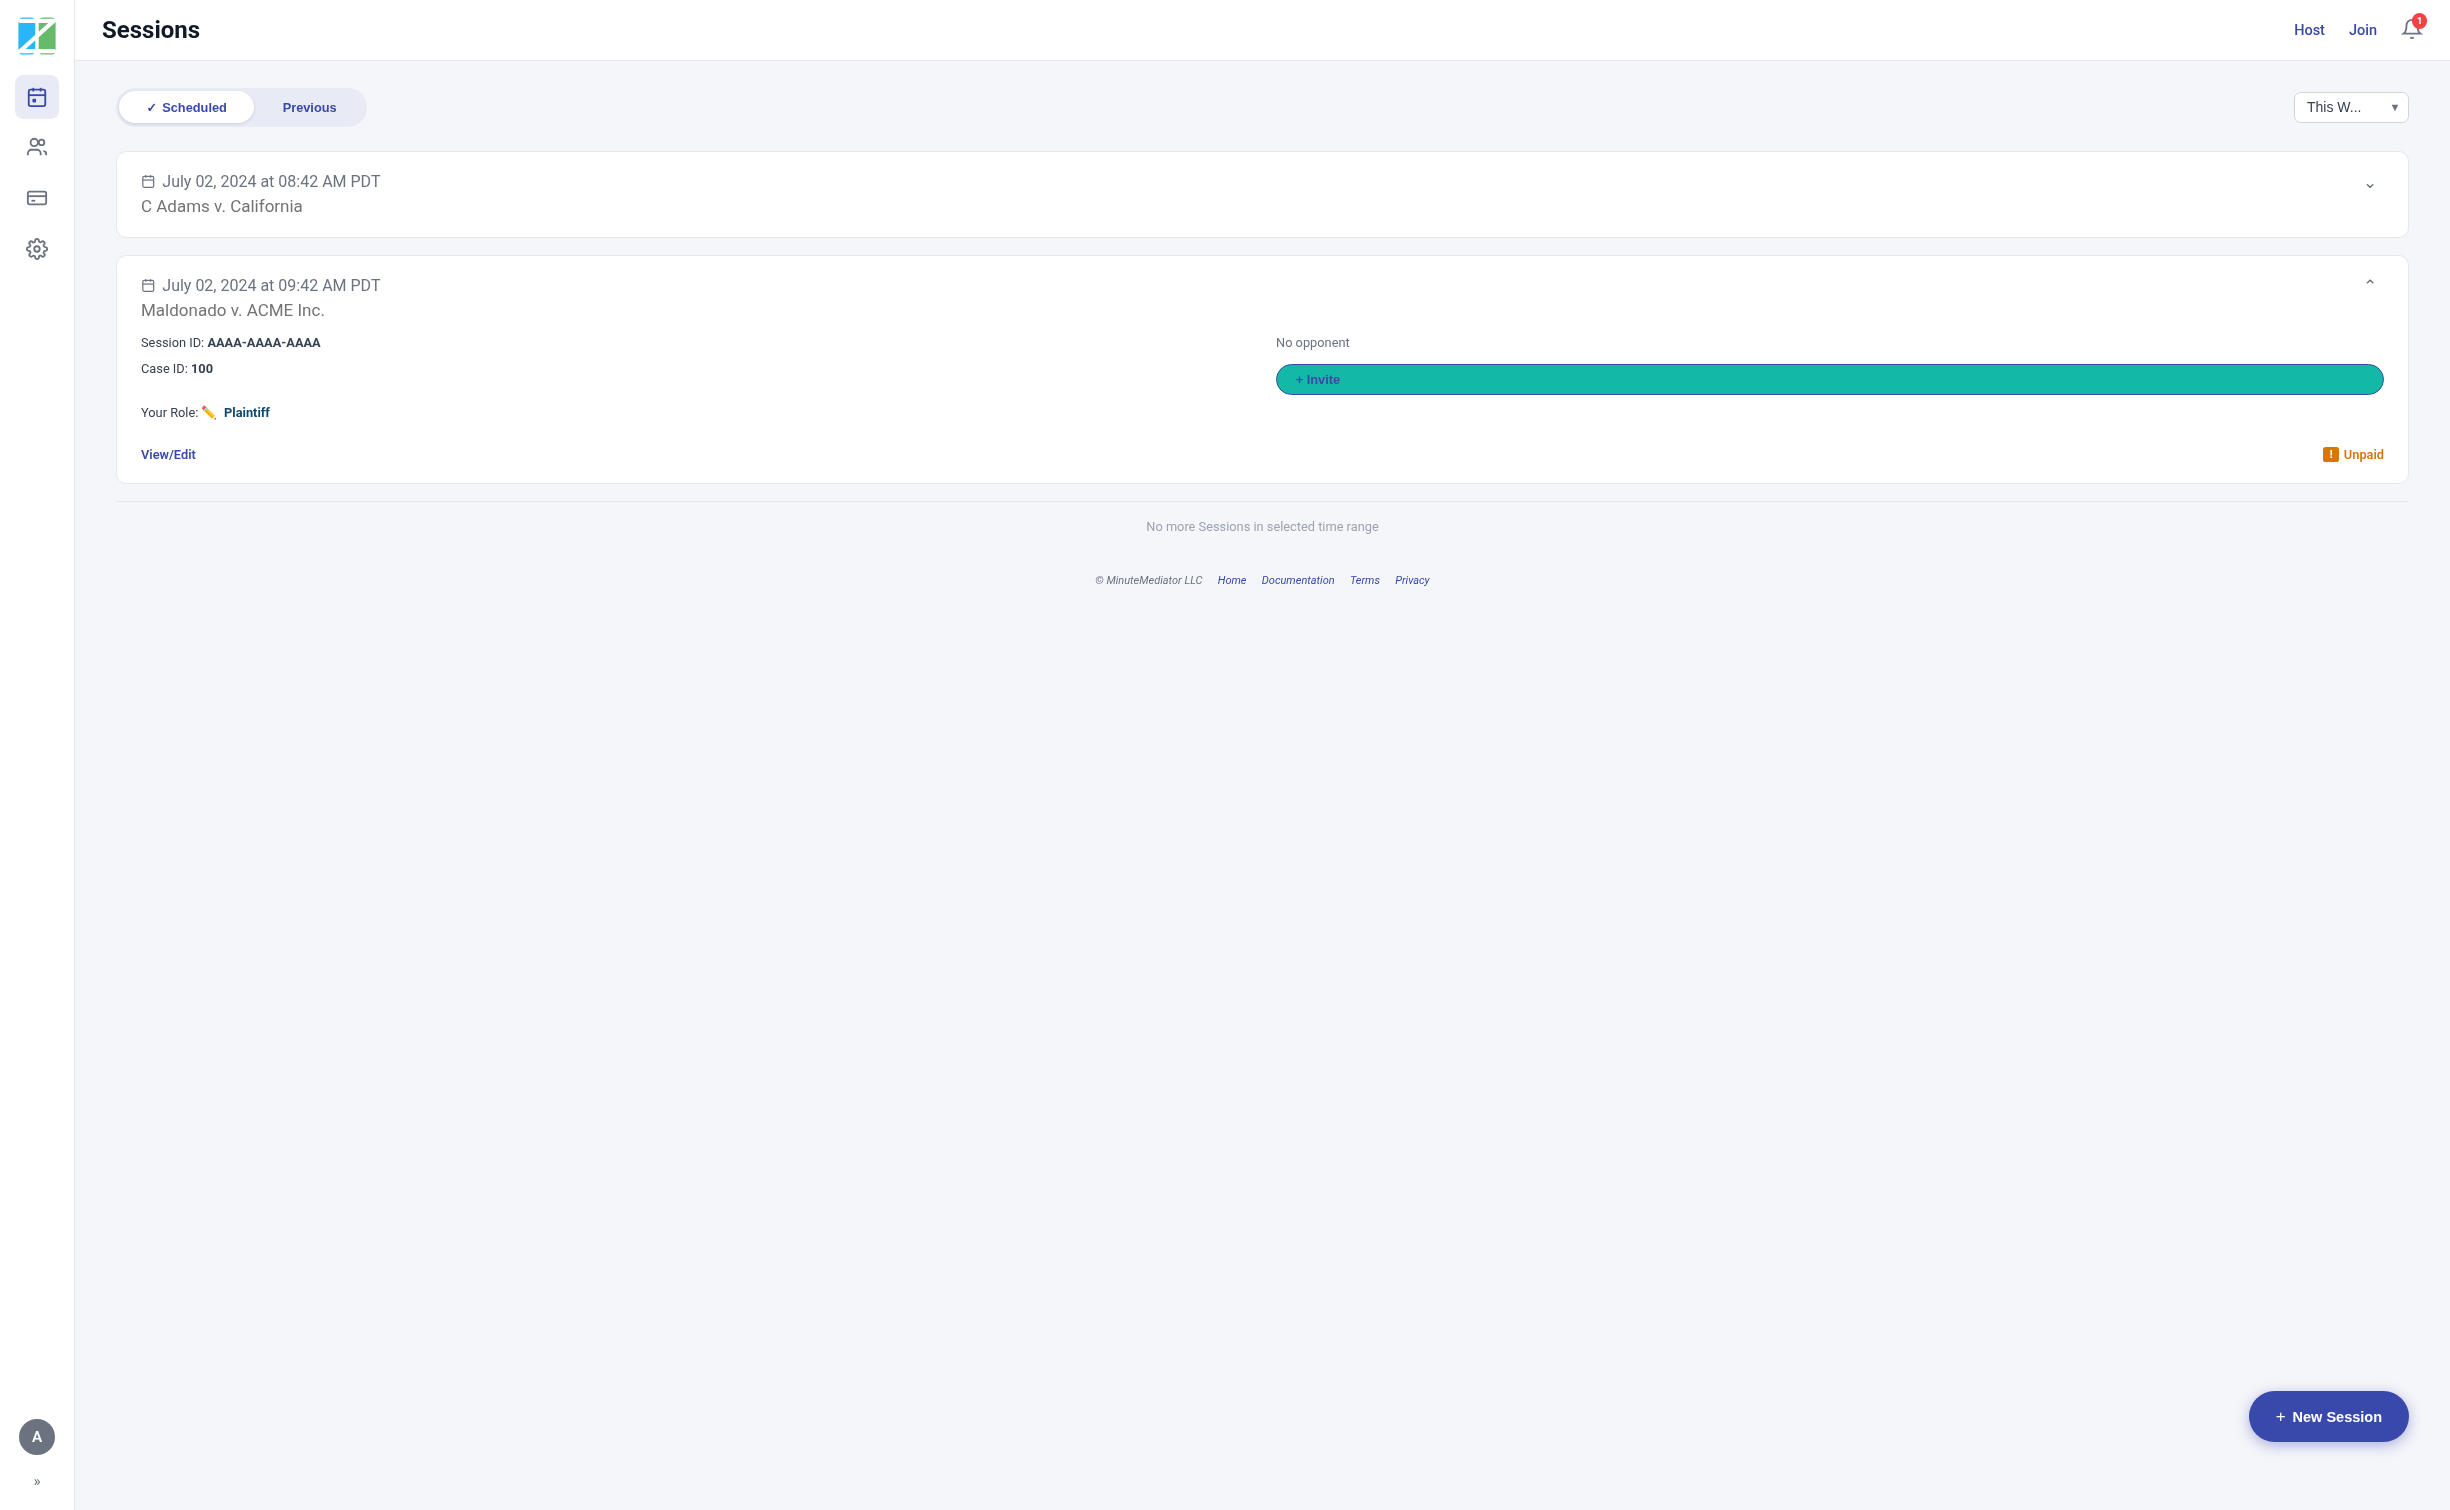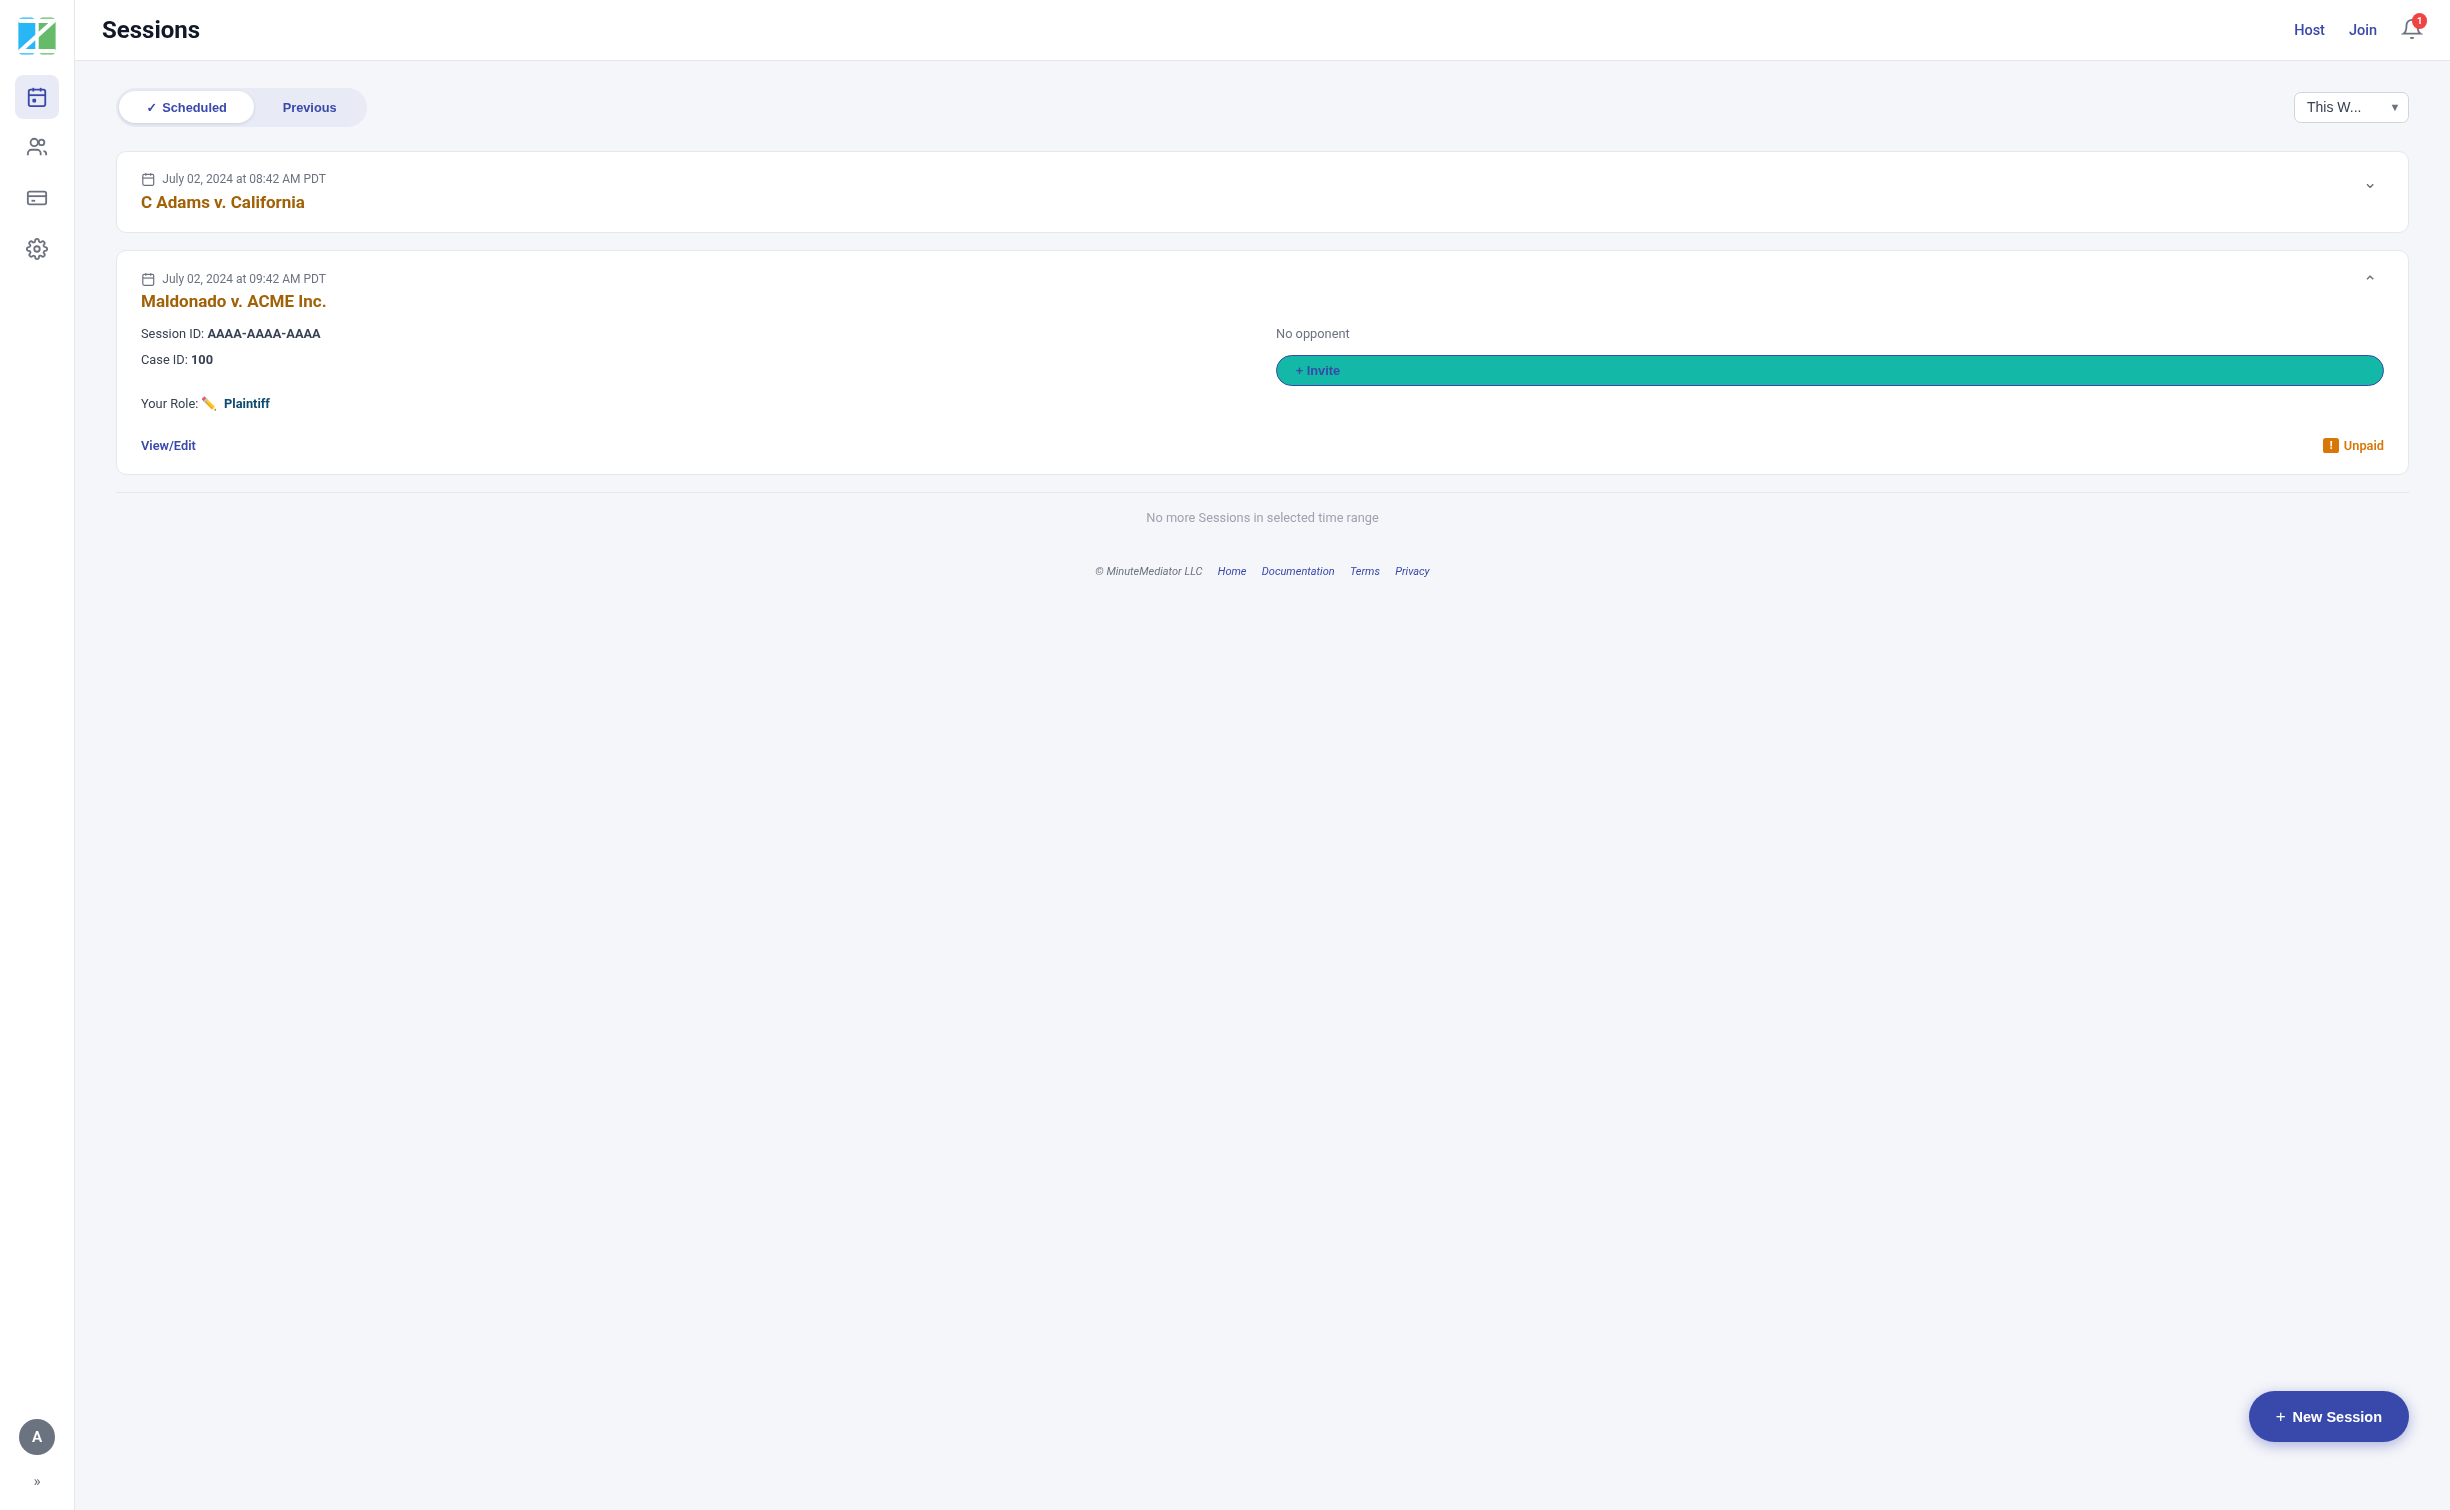--- a/index.html
+++ b/index.html
@@ -201,28 +201,28 @@
     .session-card-header {
       display: flex;
       align-items: flex-start;
       justify-content: space-between;
     }
     .session-date-row {
       display: flex;
       align-items: center;
       gap: 6.8px;
       color: #6b7280;
-      font-size: 12px;
+      font-size: 16px;
       margin-bottom: 5.1px;
     }
     .session-date-row svg { width: 14.5px; height: 14.5px; }
     .session-title {
       font-size: 17px;
-      font-weight: 700;
-      color: #a16207;
+      font-weight: 400;
+      color: #737373;
     }
     .chevron-btn {
       background: none;
       border: none;
       cursor: pointer;
       color: #6b7280;
       font-size: 17px;
       padding: 3.4px 6.8px;
       margin-top: -3.4px;
     }

